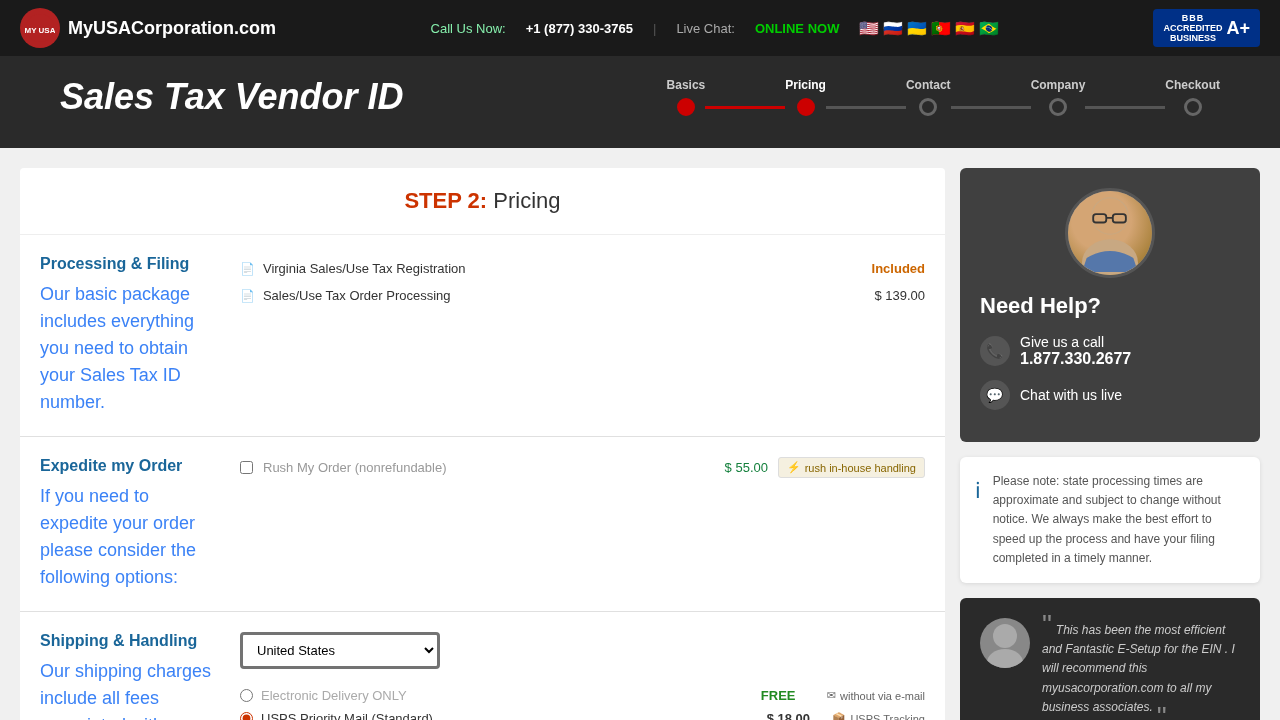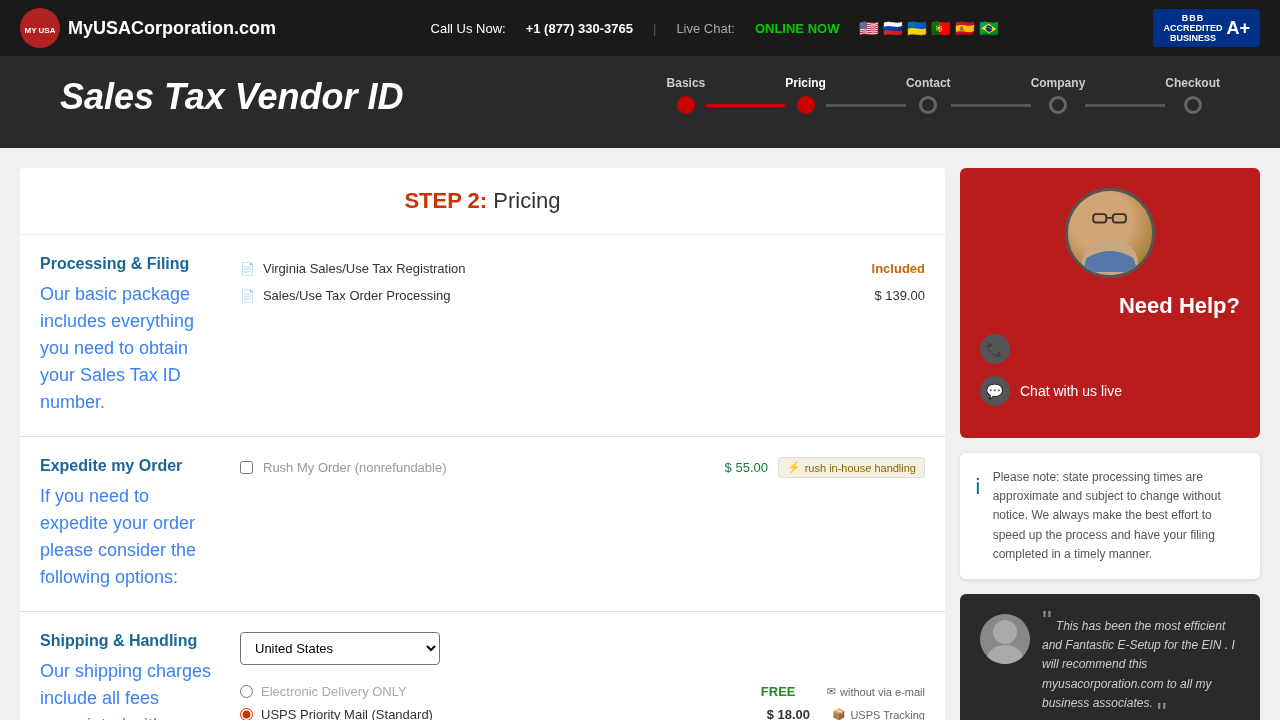--- a/index.html
+++ b/index.html
@@ -11,35 +11,35 @@
       color: #fff;
       padding: 8px 20px;
       display: flex;
       align-items: center;
       justify-content: space-between;
     }
     .logo-area { display: flex; align-items: center; gap: 8px; }
     .logo-text { color: #fff; font-size: 18px; font-weight: bold; }
     .logo-icon { width: 40px; height: 40px; background: #b22222; border-radius: 50%; display: flex; align-items: center; justify-content: center; color: white; font-size: 10px; font-weight: bold; }
     .header-center { display: flex; align-items: center; gap: 20px; font-size: 13px; }
-    .phone-label { color: #ffffff; }
+    .phone-label { color: #86efac; }
     .phone-number { color: #fff; font-weight: bold; }
     .divider-v { color: #555; }
     .live-chat-label { color: #aaa; }
     .online-now { color: #00cc00; font-weight: bold; }
     .flags { display: flex; gap: 4px; }
     .bbb-badge { background: #003087; color: #fff; padding: 4px 10px; border-radius: 4px; font-size: 11px; font-weight: bold; display: flex; align-items: center; gap: 4px; }
     .bbb-a { font-size: 18px; color: #fff; }
 
     
     .nav-bar {
       background: #2a2a2a;
       padding: 10px 60px 30px;
       display: flex;
-      align-items: flex-start;
+      align-items: center;
     }
     .page-title { color: #fff; font-size: 36px; font-style: italic; font-weight: bold; flex: 1; padding-top: 10px; }
     .steps-container { display: flex; align-items: center; gap: 0; padding-top: 10px; }
     .step-item { display: flex; flex-direction: column; align-items: center; gap: 6px; position: relative; font-weight: bold; }
     .step-label { color: #ccc; font-size: 12px; white-space: nowrap; }
     .step-dot { width: 18px; height: 18px; border-radius: 50%; border: 3px solid #666; background: #2a2a2a; position: relative; z-index: 2; }
     .step-dot.active { background: #cc0000; border-color: #cc0000; }
     .step-dot.current { background: #cc0000; border-color: #cc0000; }
     .step-connector { width: 80px; height: 3px; background: #cc0000; margin-top: 20px; }
     .step-connector.inactive { background: #555; }
@@ -111,42 +111,42 @@
     .expedite-row { display: flex; align-items: center; gap: 10px; }
     .expedite-label { color: #999; font-size: 13px; flex: 1; }
     .expedite-price { color: #15803d; font-size: 13px; }
     .rush-badge { background: #f5f0e0; border: 1px solid #ddd; padding: 3px 8px; border-radius: 3px; font-size: 11px; color: #886600; display: flex; align-items: center; gap: 4px; }
 
     
     .dropdown-wrapper { margin-bottom: 15px; }
     select.shipping-dropdown {
       width: 200px;
       padding: 7px 10px;
-      border: 1px solid #737373;
+      border: 3px solid #737373;
       border-radius: 4px;
       font-size: 13px;
       background: #fff;
       cursor: pointer;
     }
     .shipping-option { display: flex; align-items: center; gap: 8px; padding: 4px 0; }
     .shipping-option input[type="radio"] { cursor: pointer; }
     .shipping-option-label { flex: 1; font-size: 13px; }
     .shipping-option-label.disabled { color: #aaa; }
     .shipping-price { font-size: 13px; color: #333; font-weight: bold; min-width: 50px; text-align: left; }
     .shipping-price.free { color: #228B22; }
     .shipping-badge { display: flex; align-items: center; gap: 4px; font-size: 11px; color: #666; margin-left: 8px; }
 
     
     .sidebar-help {
-      background: #b91c1c;
+      background: #404040;
       color: #fff;
       border-radius: 6px;
       padding: 20px;
       margin-bottom: 15px;
-      text-align: right;
+      text-align: left;
     }
     .avatar-container {
       width: 90px; height: 90px;
       border-radius: 50%;
       overflow: hidden;
       margin: 0 auto 15px;
       border: 3px solid #555;
       background: #888;
       display: flex; align-items: center; justify-content: center;
     }
@@ -372,20 +372,24 @@
             <rect x="48" y="28" width="14" height="9" rx="3" fill="none" stroke="#333" stroke-width="2"></rect>
             <line x1="41" y1="32" x2="48" y2="32" stroke="#333" stroke-width="2"></line>
 
             <path d="M20 75 Q45 60 70 75 L75 90 L15 90 Z" fill="#5577aa"></path>
           </svg>
         </div>
       </div>
       <div class="help-title">Need Help?</div>
       <div class="help-option">
         <div class="help-icon">📞</div>
+        <div>
+          <div class="help-text">Give us a call</div>
+          <div class="help-phone">1.877.330.2677</div>
+        </div>
       </div>
       <div class="help-option">
         <div class="help-icon">💬</div>
         <div class="help-text">Chat with us live</div>
       </div>
     </div>
 
     <div class="sidebar-note">
       <span class="note-icon">ℹ</span>
       <p class="note-text">Please note: state processing times are approximate and subject to change without notice. We always make the best effort to speed up the process and have your filing completed in a timely manner.</p>

